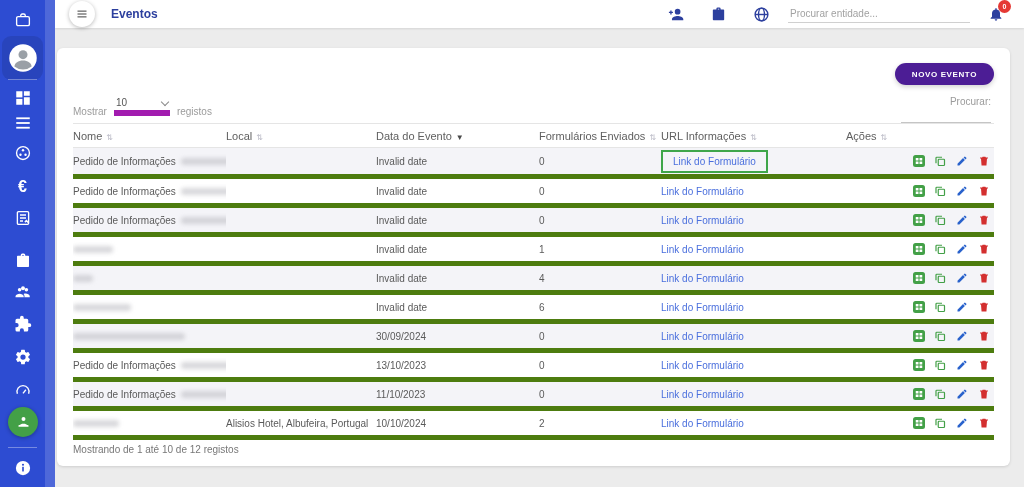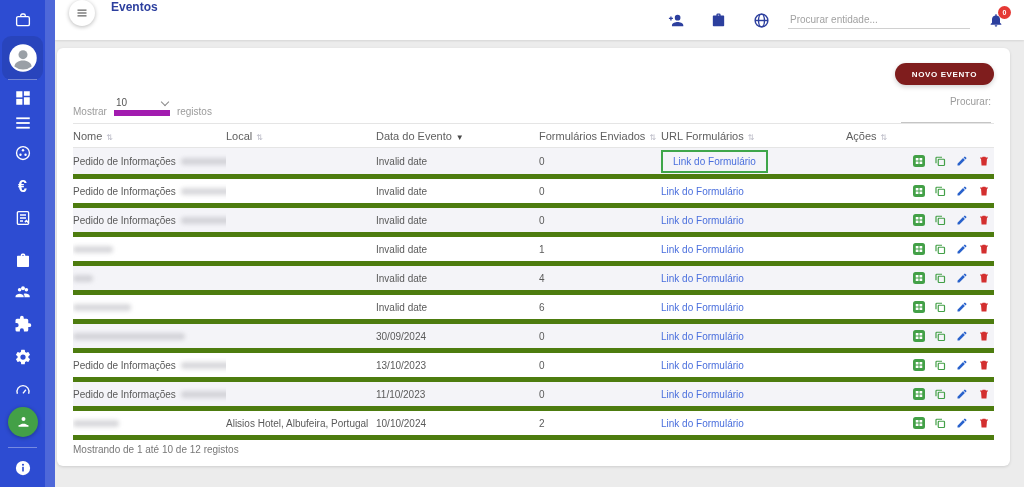--- a/index.html
+++ b/index.html
@@ -16,43 +16,43 @@
   .side-item svg { width:18px; height:18px; display:block; }
   .side-item.avatar-item { height:30px; }
   .side-item.avatar-item::before { content:''; position:absolute; left:2px; top:-7px; width:41px; height:44px; background:rgba(0,0,0,0.10); border-radius:9px; }
   .side-item.avatar-item svg { width:30px; height:30px; position:relative; }
   .side-item.active { left:8px; width:30px; height:30px; background:#43a047; border-radius:50%; box-shadow:0 1px 4px rgba(0,0,0,0.3); }
   .side-item.active svg { width:17px; height:17px; }
   .side-divider { position:absolute; left:8px; width:29px; height:1px; background:rgba(255,255,255,0.35); }
   .euro-glyph { color:#fff; font-size:16px; line-height:1; font-weight:bold; }
 
   
-  .topbar { position:absolute; left:55px; right:0; top:0; height:40px; background:#fff;
-    box-shadow:0 1px 2px rgba(0,0,0,0.10); display:flex; padding:0 20px 0 14px; z-index:5; }
+  .topbar { position:absolute; left:55px; right:0; top:0; height:28px; background:#fff;
+    box-shadow:0 1px 2px rgba(0,0,0,0.10); display:flex; align-items:center; padding:0 20px 0 14px; z-index:5; }
   .menu-circle { width:26px; height:26px; border-radius:50%; background:#fff; box-shadow:0 1px 4px rgba(0,0,0,0.28);
     display:flex; align-items:center; justify-content:center; cursor:pointer; }
   .menu-circle svg { width:12px; height:12px; }
   .topbar-title { margin-left:16px; color:#2c3f9e; font-weight:bold; font-size:12px; }
   .topbar-right { margin-left:auto; display:flex; align-items:center; }
   .tb-icon { width:17px; height:17px; margin-left:26px; cursor:pointer; }
   .tb-icon svg { width:17px; height:17px; display:block; }
   .entity-search { width:182px; margin-left:18px; border:none; border-bottom:1px solid #d0d0d0; background:transparent;
     font-size:10px; color:#555; padding:3px 2px; outline:none; font-family:"Liberation Sans",sans-serif; }
   .entity-search::placeholder { color:#a2a2a2; }
   .bell-wrap { position:relative; margin-left:18px; cursor:pointer; }
   .bell-wrap svg { width:16px; height:16px; display:block; }
   .badge { position:absolute; top:-6px; right:-7px; width:13px; height:13px; border-radius:50%;
     background:#e53935; color:#fff; font-size:7px; font-weight:bold; display:flex; align-items:center; justify-content:center; }
 
   
   .content { position:absolute; left:55px; top:40px; right:0; bottom:0; background:#ececec; }
   .card { position:absolute; left:2px; top:8px; right:14px; bottom:21px; background:#fff; border-radius:6px;
     box-shadow:0 1px 3px rgba(0,0,0,0.13); }
   .new-event-btn { position:absolute; top:15px; right:16px; height:22px; padding:0 17px; border:none; border-radius:11px;
-    background:#7f1d1d; color:#fff; font-size:8px; font-weight:bold; letter-spacing:0.6px; cursor:pointer;
+    background:#4c1d95; color:#fff; font-size:8px; font-weight:bold; letter-spacing:0.6px; cursor:pointer;
     display:flex; align-items:center; box-shadow:0 2px 5px rgba(0,0,0,0.18); font-family:"Liberation Sans",sans-serif; }
 
   .controls { position:absolute; top:48px; left:16px; right:19px; display:flex; justify-content:space-between;
     align-items:flex-start; font-size:10px; color:#9b9b9b; }
   .show-group { display:flex; align-items:flex-end; }
   .show-select { display:inline-flex; align-items:center; justify-content:space-between; width:56px; margin:1px 7px;
     border-bottom:6px solid #a21caf; color:#555; padding:0 2px 2px 2px; cursor:pointer; }
   .chev { width:6px; height:6px; border-right:1.5px solid #8a8a8a; border-bottom:1.5px solid #8a8a8a;
     transform:rotate(45deg); margin-bottom:2px; }
   .search-group { display:flex; align-items:flex-end;flex-direction:column; }
@@ -256,21 +256,21 @@
           <col style="width:122px">
             <col style="width:185px">
             <col>
         </colgroup>
         <thead>
             <tr id="head-row">
               <th><span>Nome</span><span class="sort">⇅</span></th>
               <th><span>Local</span><span class="sort">⇅</span></th>
               <th><span>Data do Evento</span><span class="sort desc">▼</span></th>
               <th><span>Formulários Enviados</span><span class="sort">⇅</span></th>
-              <th><span>URL Formulários</span><span class="sort">⇅</span></th>
+              <th><span>URL Informações</span><span class="sort">⇅</span></th>
               <th><span>Ações</span><span class="sort">⇅</span></th>
             </tr>
           </thead>
         <tbody id="table-body">
   <tr>
     <td>
       <span class="name-prefix">Pedido de Informações</span><span class="redacted" style="width: 78px;"></span>
     </td>
     <td></td>
     <td>Invalid date</td>

